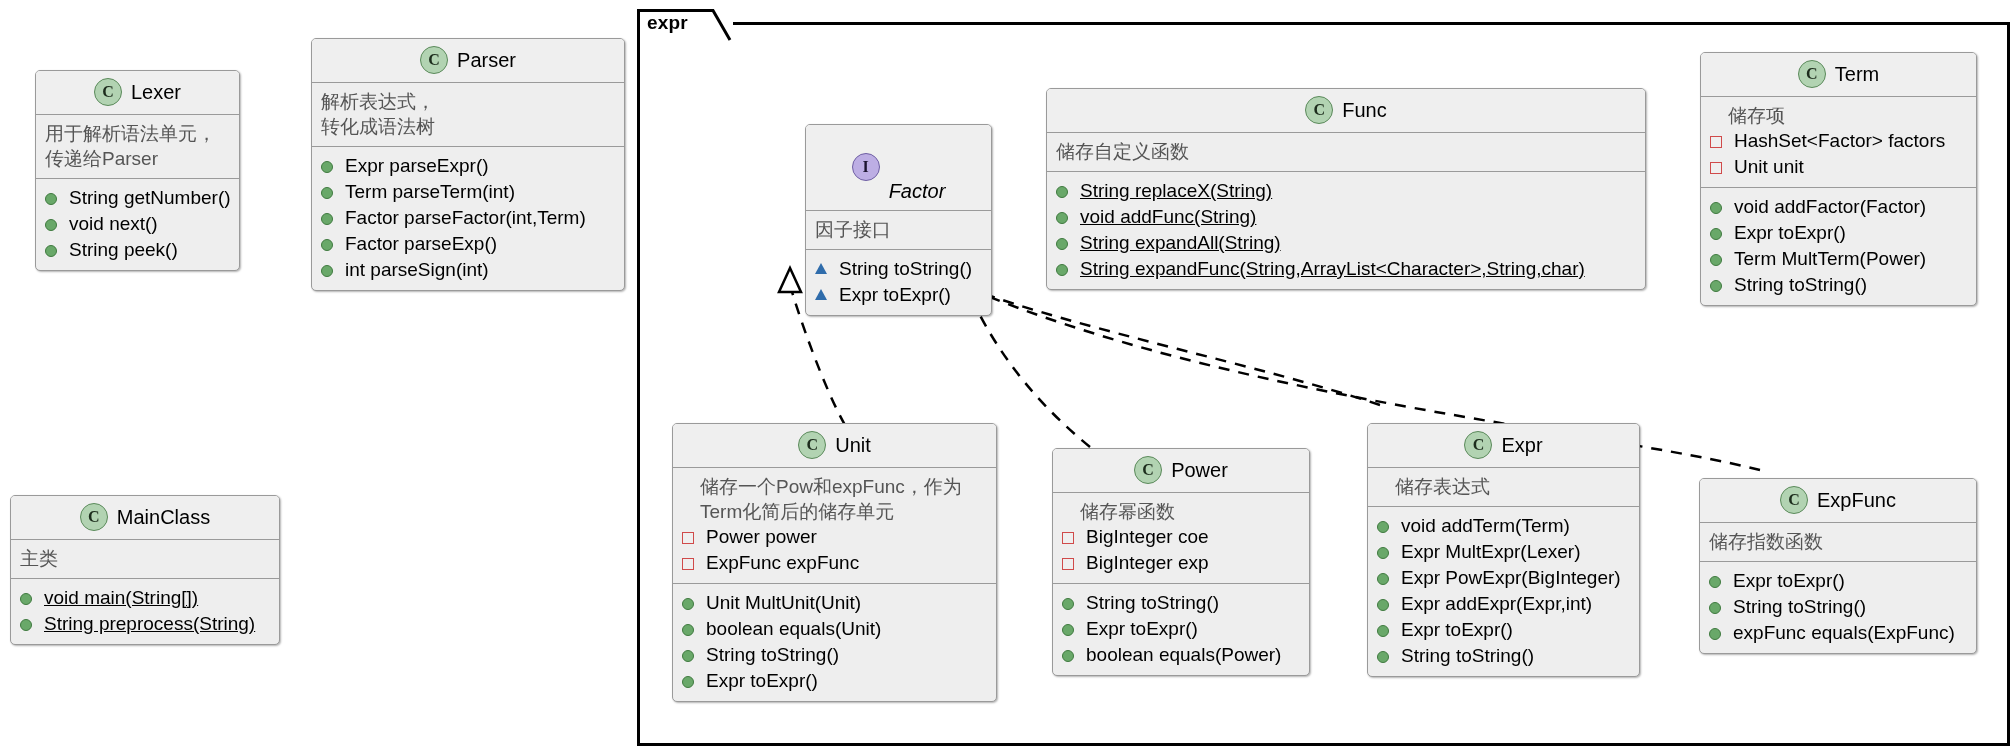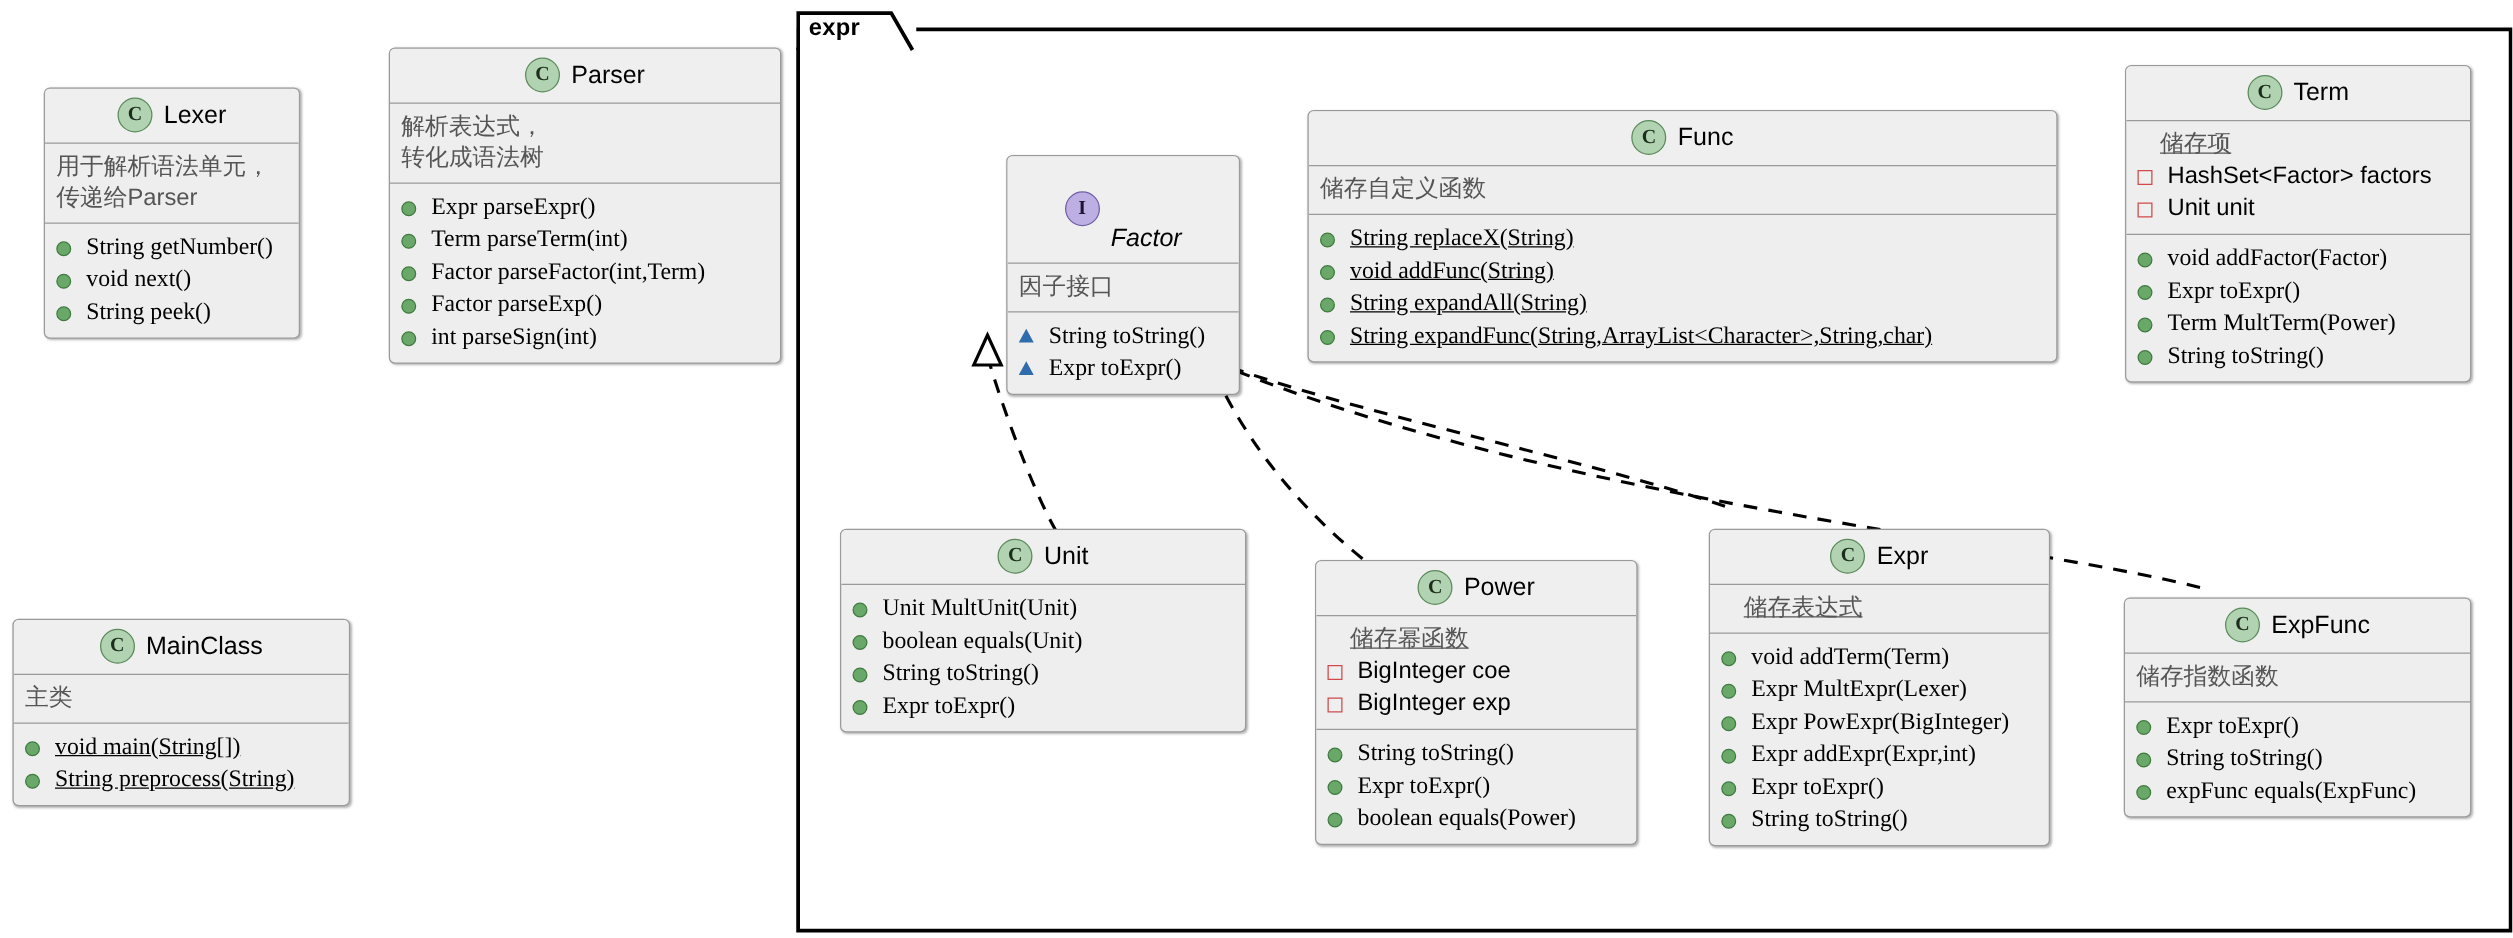--- a/index.html
+++ b/index.html
@@ -98,30 +98,30 @@
     font-size: 20px;
     line-height: 22px;
     white-space: nowrap;
   }
   .cls-title.italic { font-style: italic; margin-top: 48px; }
 
   .cls-section {
     padding: 6px 9px 7px 9px;
     border-bottom: 1px solid #9a9a9a;
   }
-  .cls-section:last-child { border-bottom: none; font-family: Liberation Serif, serif; }
+  .cls-section:last-child { border-bottom: none; }
 
   .desc {
     color: #555555;
     font-size: 19px;
     line-height: 25px;
     white-space: pre-line;
     font-family: "Liberation Sans", sans-serif;
   }
-  .desc.indented { padding-left: 18px; text-decoration: underline; }
+  .desc.indented { padding-left: 18px; }
 
   .member {
     display: flex;
     align-items: flex-start;
     gap: 12px;
     font-size: 19px;
     line-height: 26px;
     white-space: nowrap;
   }
   .member-text.static-u { text-decoration: underline; }
@@ -339,20 +339,32 @@
       </div>
     </div>
   </div>
 
   <div class="cls" style="left:672px; top:423px; width:325px;">
     <div class="cls-header">
       <span class="stereo klass">C</span>
       <span class="cls-title">Unit</span>
     </div>
     <div class="cls-section">
+      <div class="desc indented">储存一个Pow和expFunc，作为
+Term化简后的储存单元</div>
+      <div class="member">
+        <span class="vis priv-square"></span>
+        <span class="member-text">Power power</span>
+      </div>
+      <div class="member">
+        <span class="vis priv-square"></span>
+        <span class="member-text">ExpFunc expFunc</span>
+      </div>
+    </div>
+    <div class="cls-section">
       <div class="member">
         <span class="vis pub-circle"></span>
         <span class="member-text">Unit MultUnit(Unit)</span>
       </div>
       <div class="member">
         <span class="vis pub-circle"></span>
         <span class="member-text">boolean equals(Unit)</span>
       </div>
       <div class="member">
         <span class="vis pub-circle"></span>

